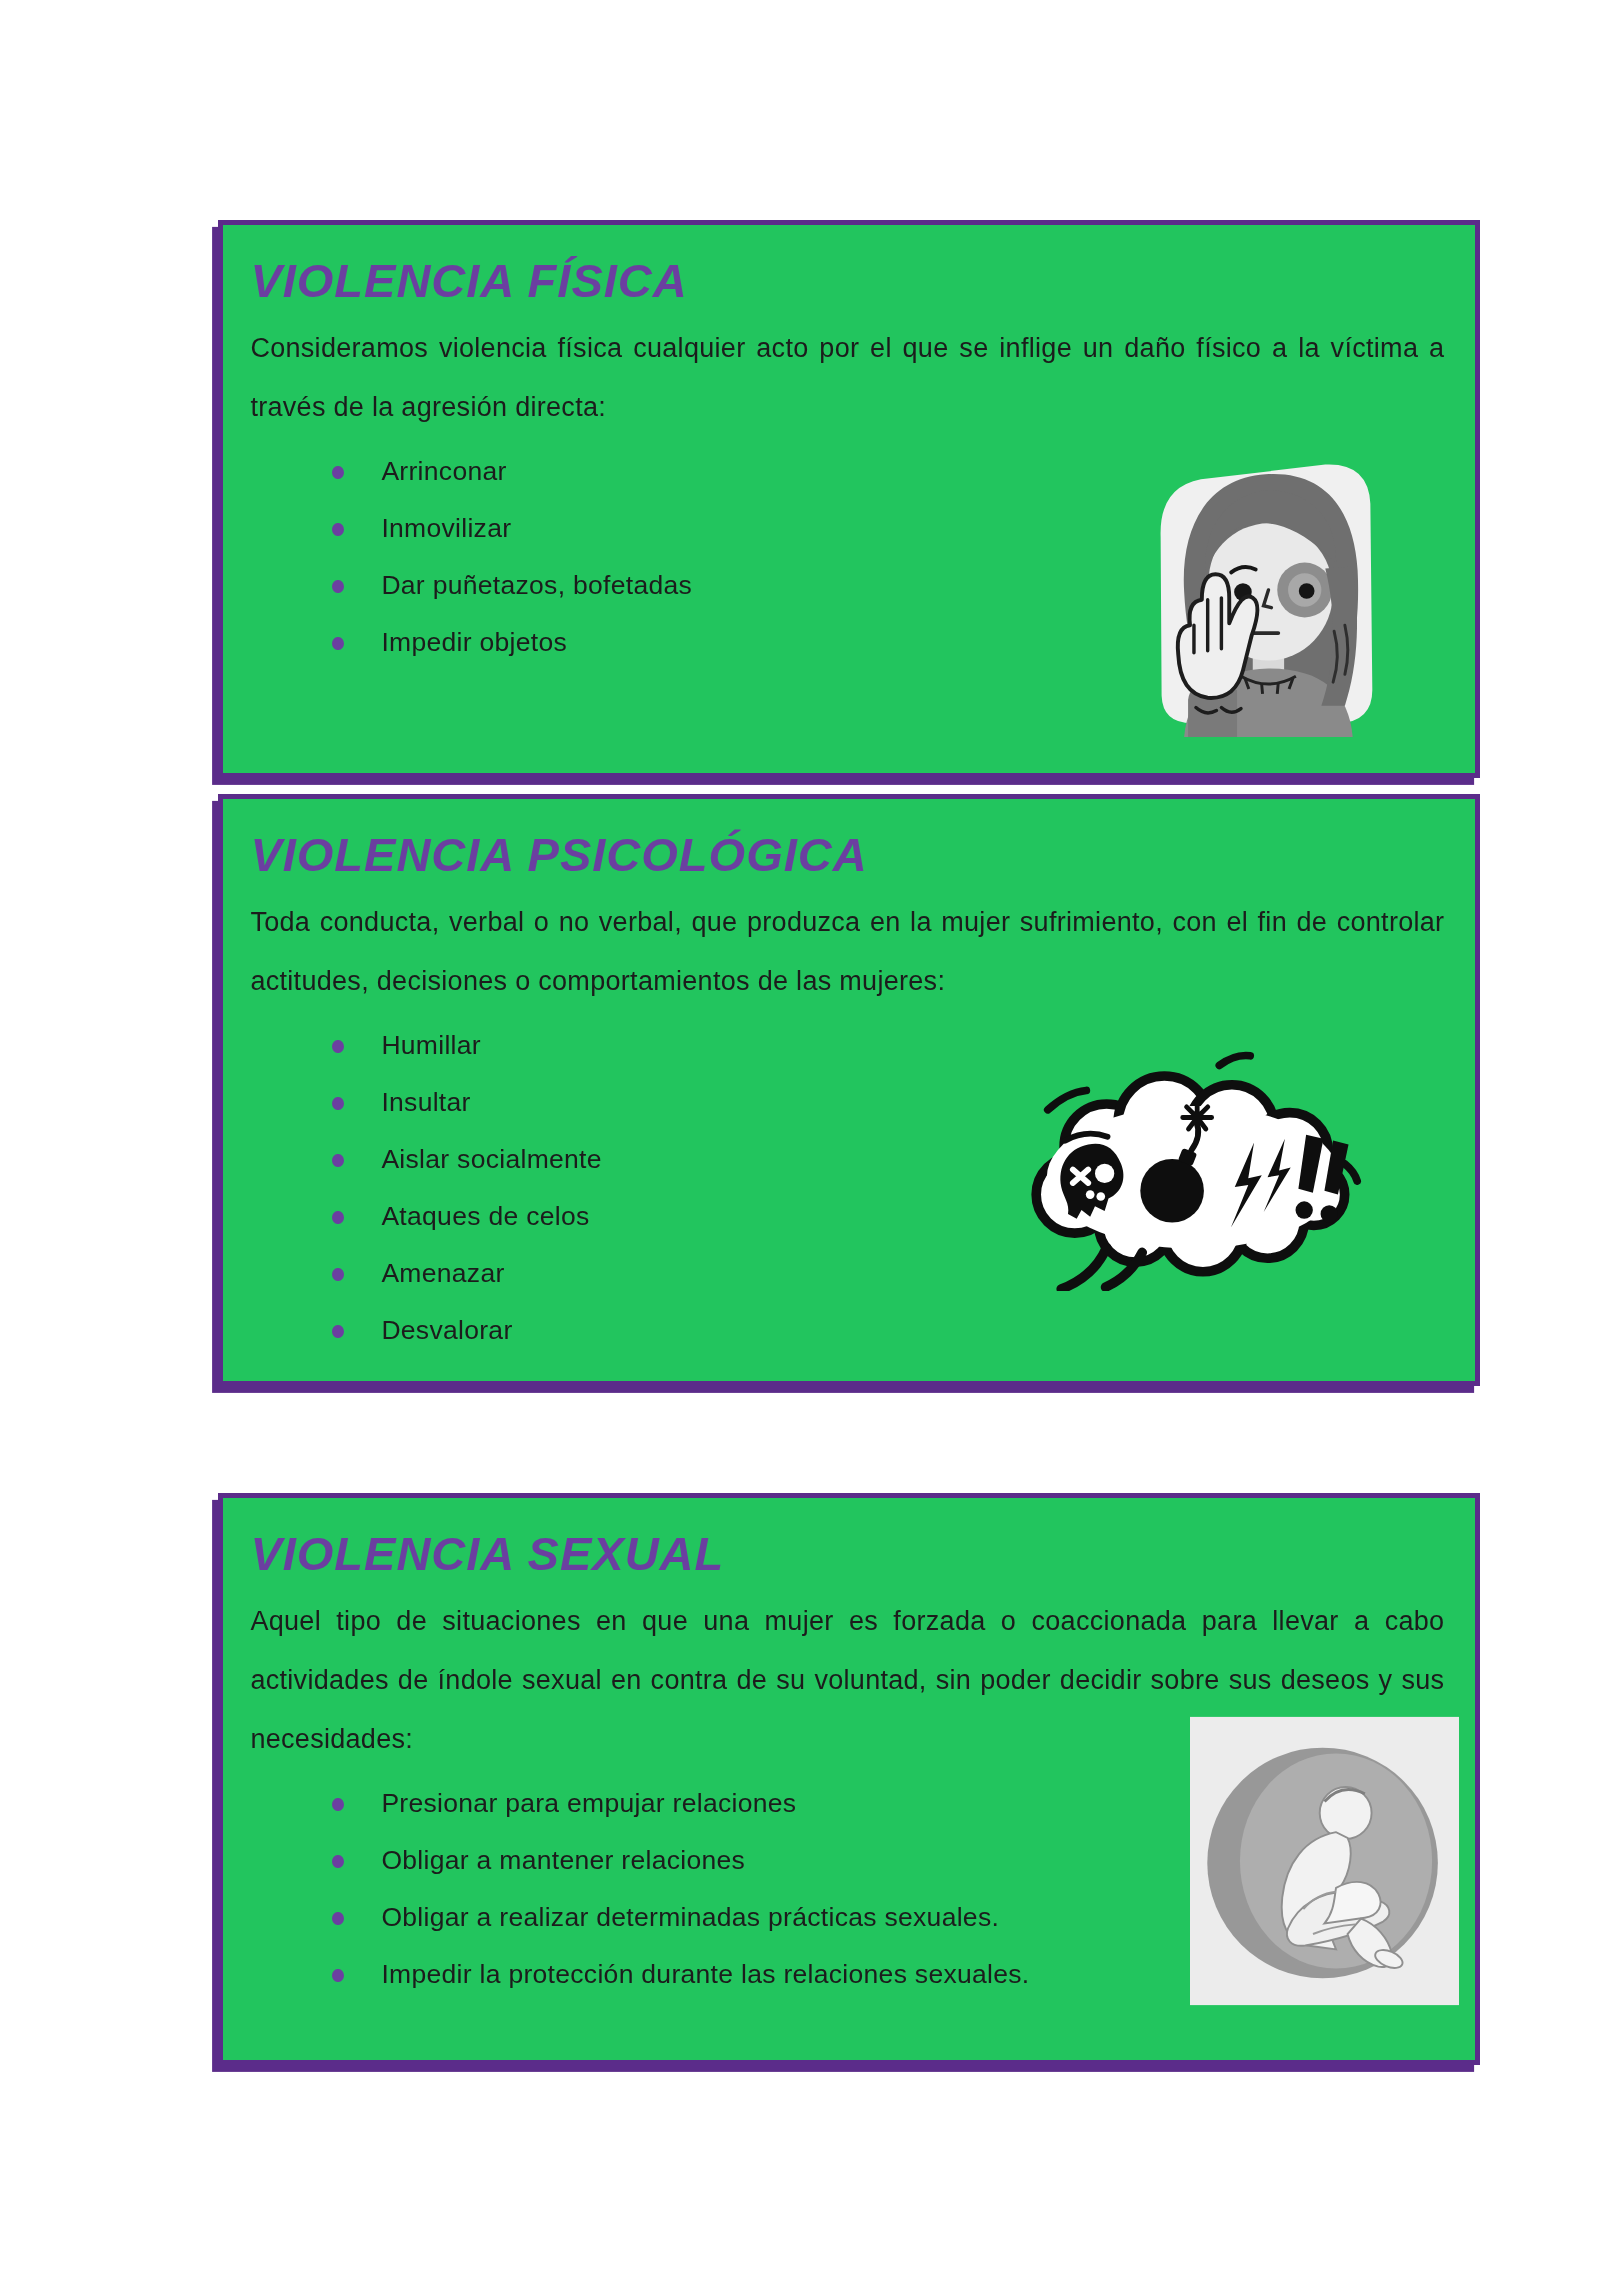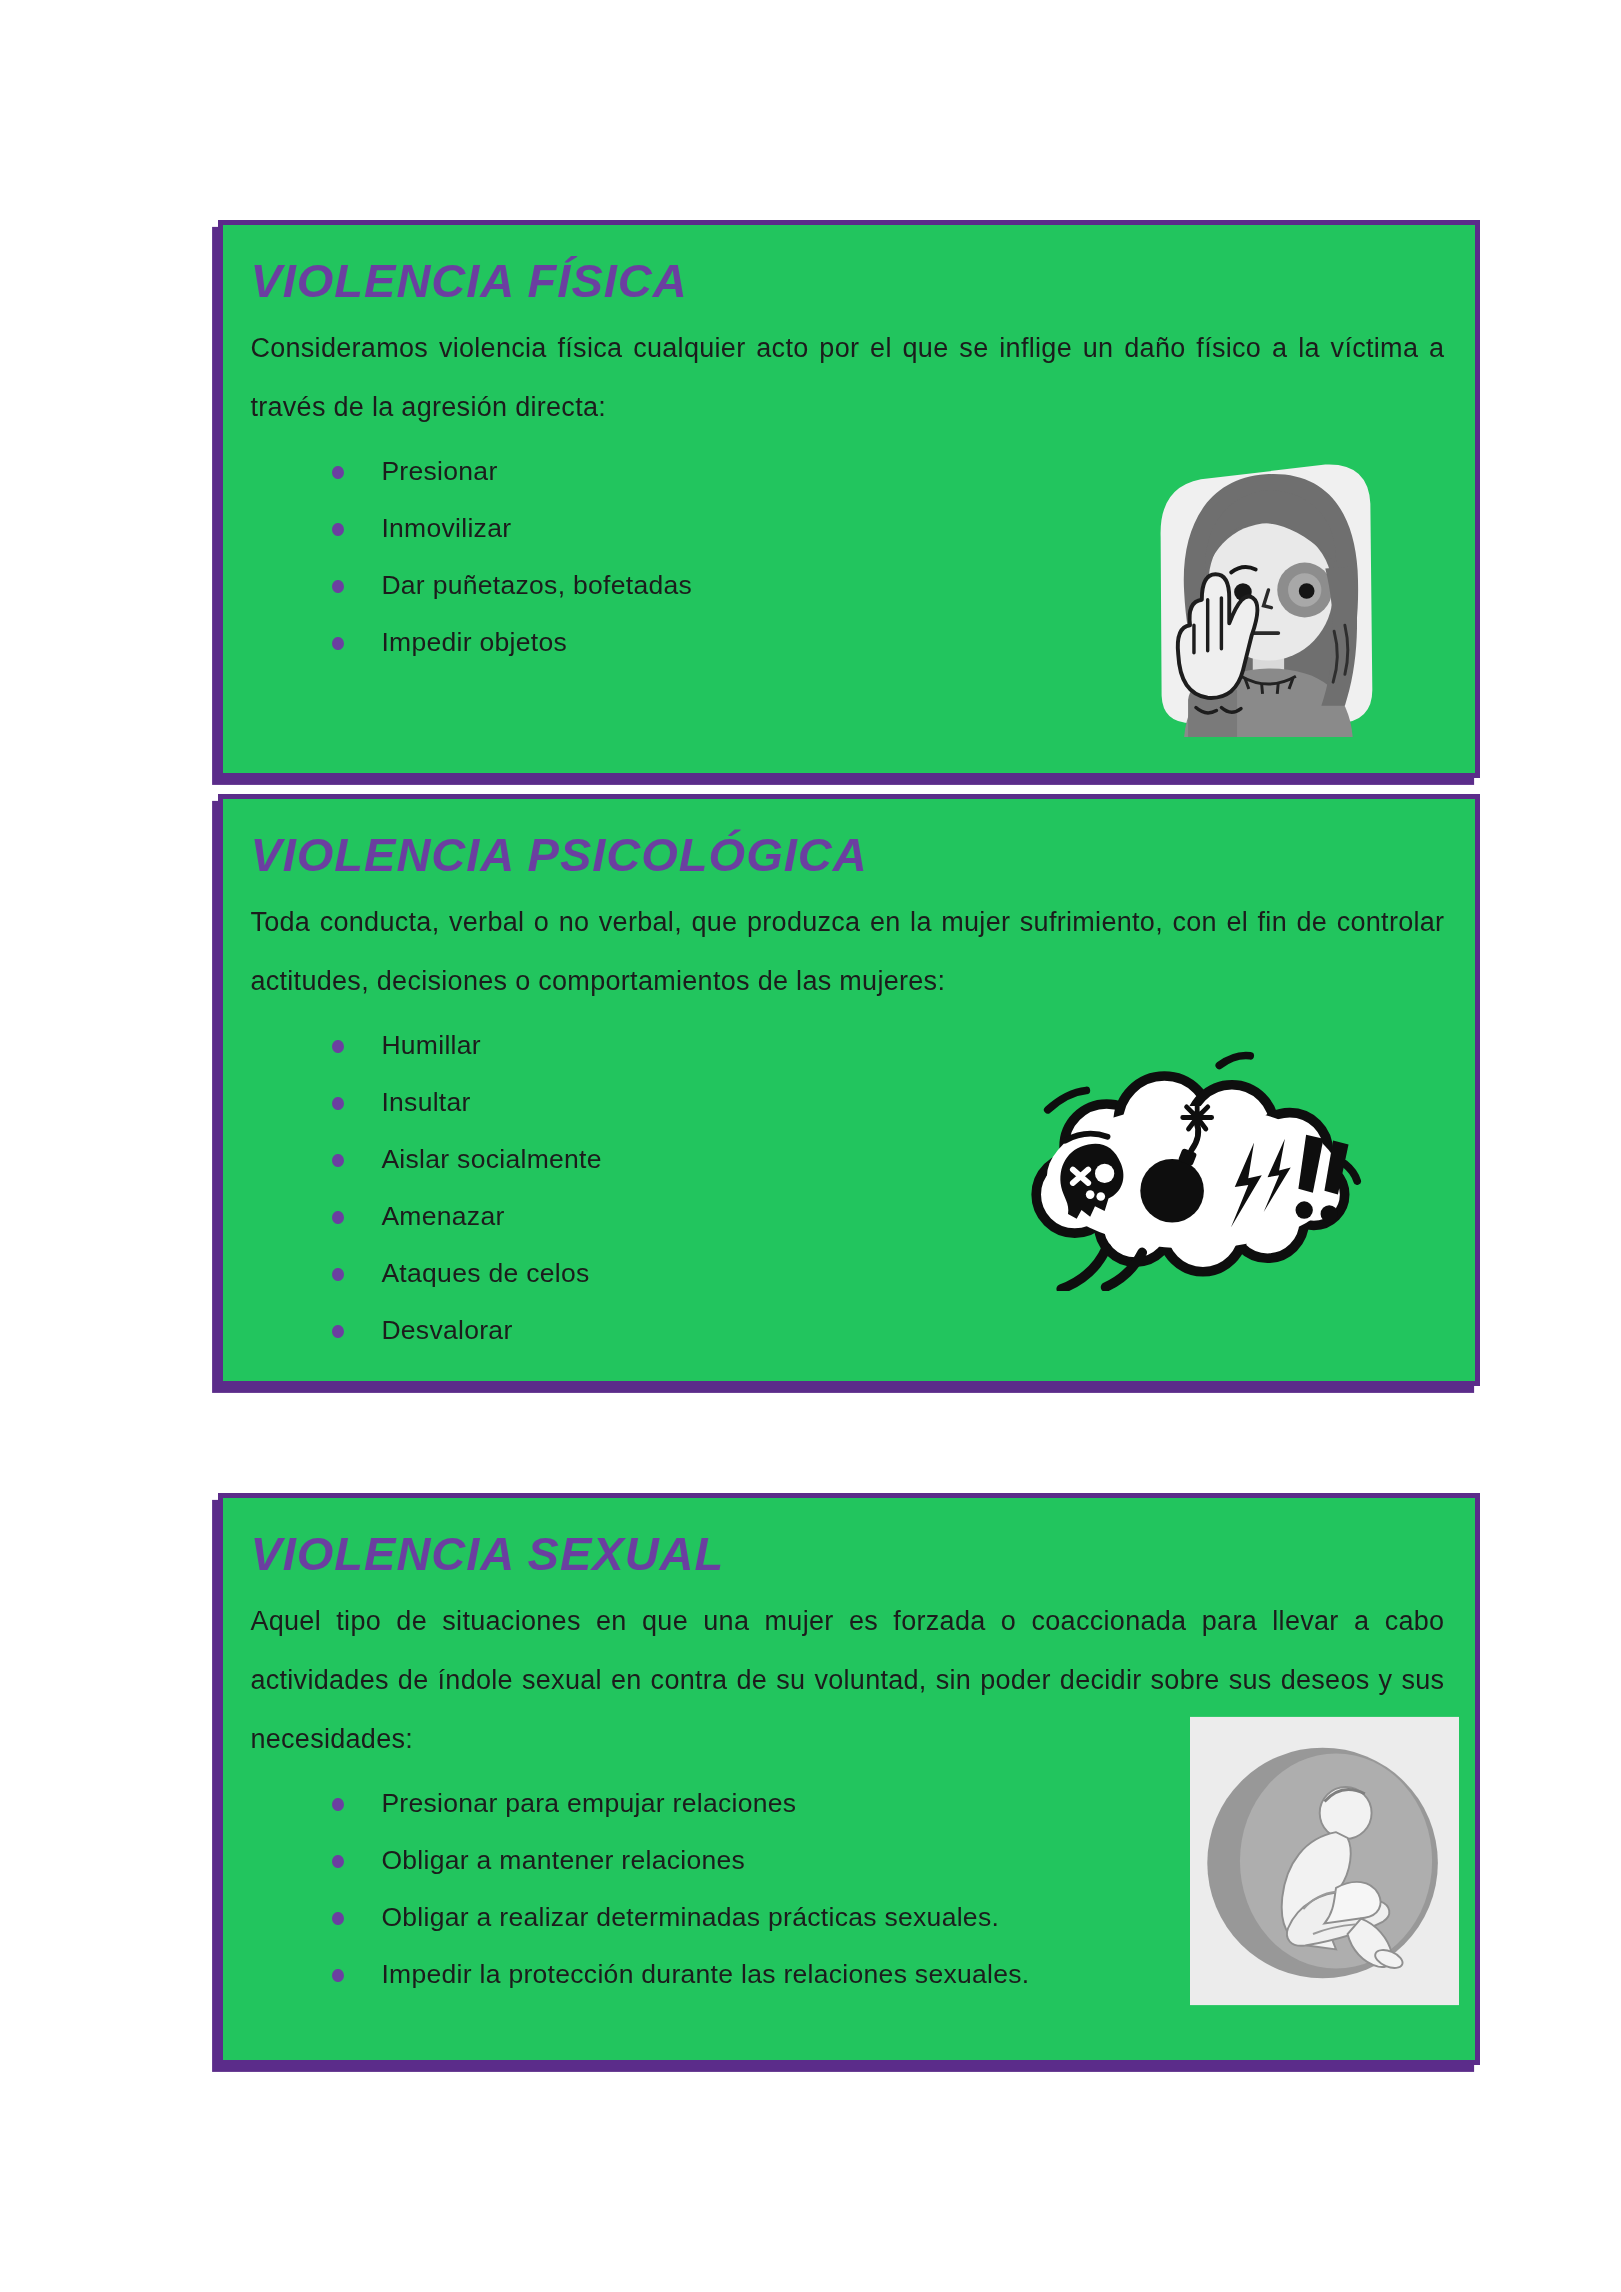--- a/index.html
+++ b/index.html
@@ -68,21 +68,21 @@
 </style>
 </head>
 <body>
 
 <div class="page">
 
   <section class="vbox" id="box-fisica">
     <h1 class="box-title">VIOLENCIA FÍSICA</h1>
     <p class="box-intro">Consideramos violencia física cualquier acto por el que se inflige un daño físico a la víctima a través de la agresión directa:</p>
     <ul class="bullets">
-        <li>Presionar</li>
+        <li>Arrinconar</li>
         <li>Inmovilizar</li>
         <li>Dar puñetazos, bofetadas</li>
         <li>Impedir objetos</li>
       </ul>
 
     <div class="illus" id="illus-stop">
       <svg viewBox="0 0 270 300">
 
         <path d="M28,96 Q26,40 78,36 L196,22 Q240,20 242,62 L244,252 Q244,284 210,286 L60,286 Q30,286 29,258 Z" fill="#f0f0f0"></path>
 
@@ -120,22 +120,22 @@
     </div>
   </section>
 
   <section class="vbox" id="box-psicologica">
     <h1 class="box-title">VIOLENCIA PSICOLÓGICA</h1>
     <p class="box-intro">Toda conducta, verbal o no verbal, que produzca en la mujer sufrimiento, con el fin de controlar actitudes, decisiones o comportamientos de las mujeres:</p>
     <ul class="bullets">
         <li>Humillar</li>
         <li>Insultar</li>
         <li>Aislar socialmente</li>
+        <li>Ataques de celos</li>
         <li>Amenazar</li>
-        <li>Ataques de celos</li>
         <li>Desvalorar</li>
       </ul>
 
     <div class="illus" id="illus-bubble">
       <svg viewBox="0 0 380 250">
         <g fill="#ffffff" stroke="#0e0e0e" stroke-width="10">
           <circle cx="72" cy="150" r="40"></circle>
           <circle cx="105" cy="100" r="44"></circle>
           <circle cx="165" cy="75" r="48"></circle>
           <circle cx="235" cy="80" r="44"></circle>

